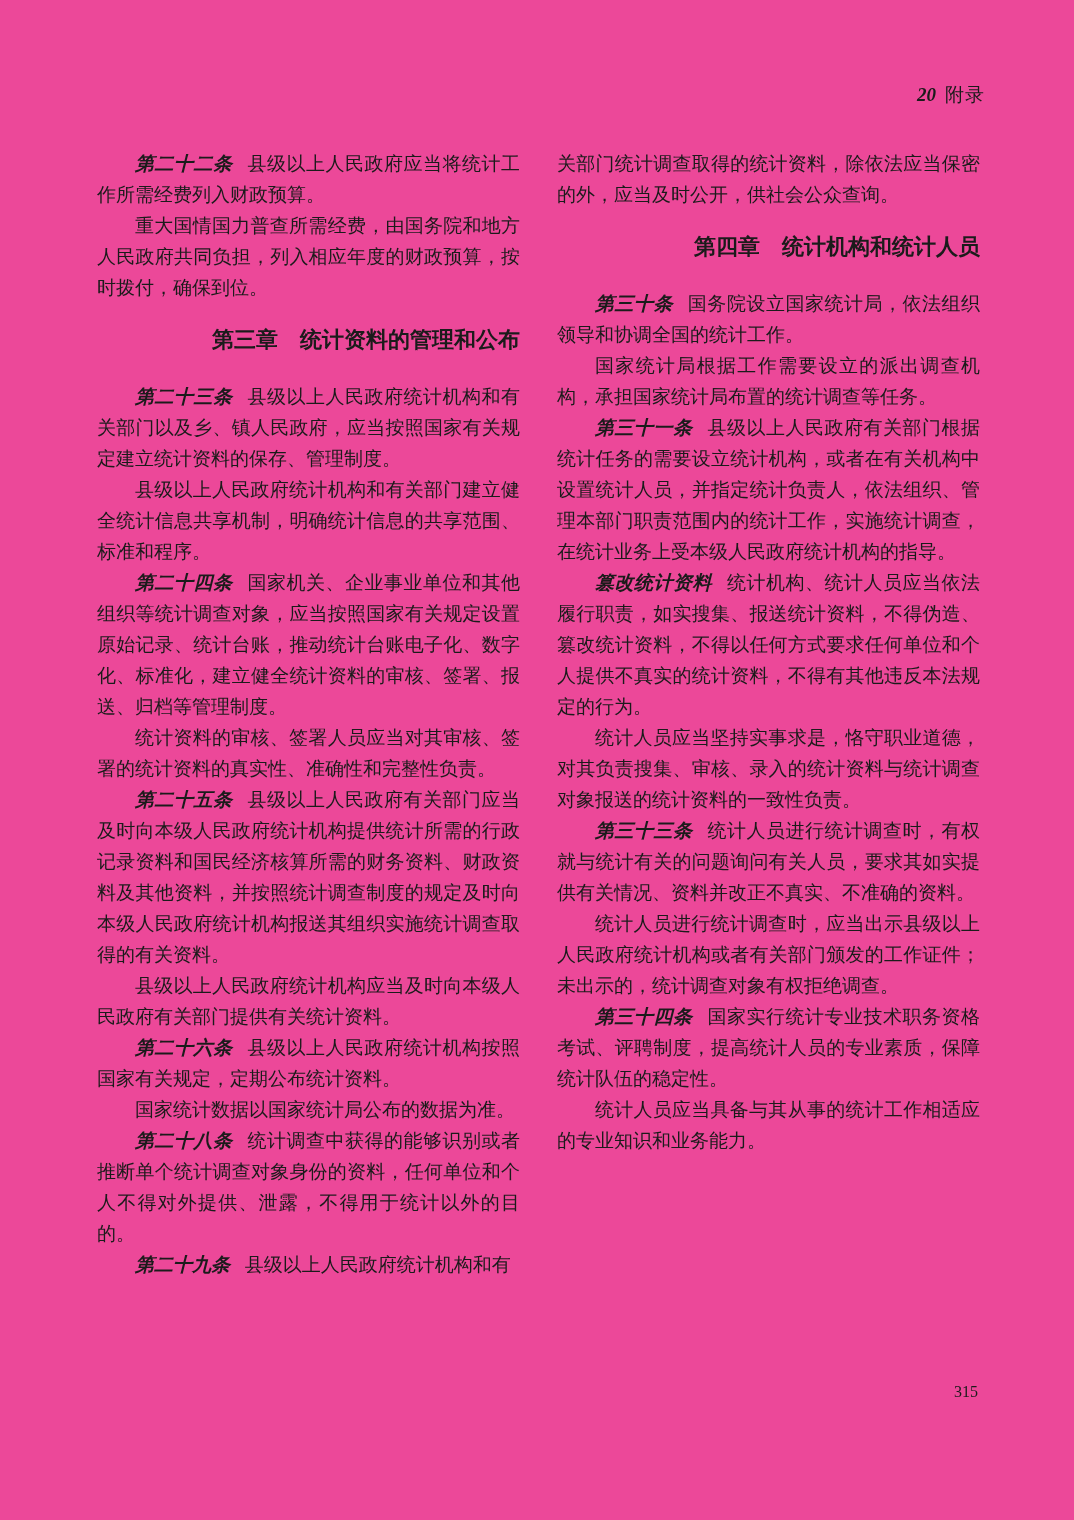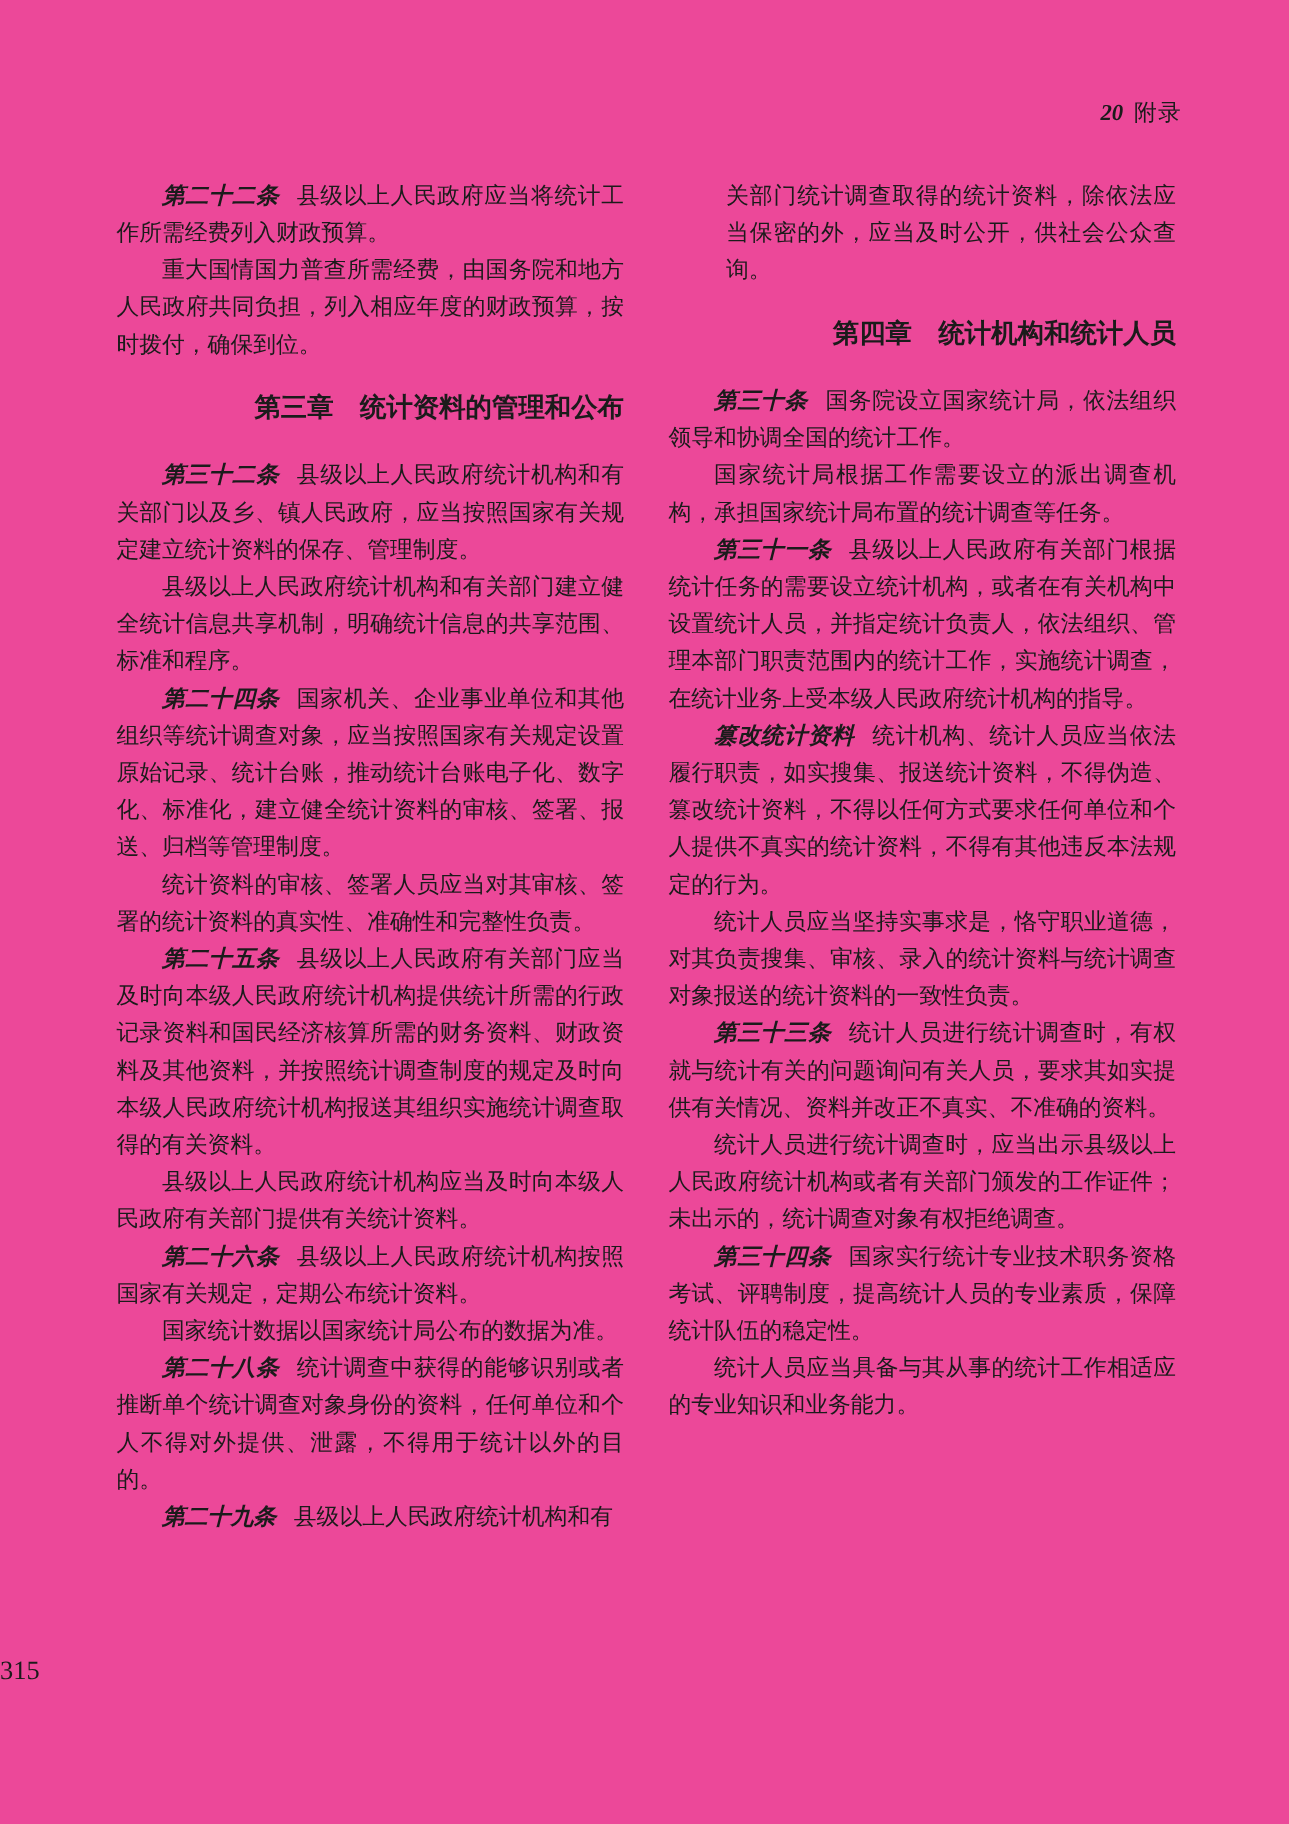--- a/index.html
+++ b/index.html
@@ -35,53 +35,54 @@
     top: 148px;
     width: 423px;
     font-size: 19px;
     line-height: 31px;
     text-align: justify;
     text-justify: inter-ideograph;
   }
   .col-left  { left: 97px; }
   .col-right { left: 557px; }
   .col p { text-indent: 2em; }
-  .col p.cont { text-indent: 0; margin-left: 48px; }
+  .col p.cont { text-indent: 0; }
   .art-num { font-weight: bold; margin-right: 0.78em; font-style: italic; }
   h2.chapter {
     font-size: 22px;
     font-weight: bold;
     text-align: right;
     text-indent: 0;
     line-height: 31px;
     margin: 21px 0 26px 0;
   }
   .page-number {
     position: absolute;
     top: 1381px;
     left: 0;
     width: 978px;
-    font-size: 22px;
+    text-align: right;
+    font-size: 16px;
     line-height: 22px;
   }
 </style>
 </head>
 <body>
 
 <div class="page">
 
   <div class="page-header">
     <span class="header-num">20</span><span>附录</span>
   </div>
 
   <div class="col col-left">
       <p class="article"><span class="art-num">第二十二条</span><span>县级以上人民政府应当将统计工作所需经费列入财政预算。</span></p>
       <p class="para"><span>重大国情国力普查所需经费，由国务院和地方人民政府共同负担，列入相应年度的财政预算，按时拨付，确保到位。</span></p>
       <h2 class="chapter">第三章　统计资料的管理和公布</h2>
-      <p class="article"><span class="art-num">第三十二条</span><span>县级以上人民政府统计机构和有关部门以及乡、镇人民政府，应当按照国家有关规定建立统计资料的保存、管理制度。</span></p>
+      <p class="article"><span class="art-num">第二十三条</span><span>县级以上人民政府统计机构和有关部门以及乡、镇人民政府，应当按照国家有关规定建立统计资料的保存、管理制度。</span></p>
       <p class="para"><span>县级以上人民政府统计机构和有关部门建立健全统计信息共享机制，明确统计信息的共享范围、标准和程序。</span></p>
       <p class="article"><span class="art-num">第二十四条</span><span>国家机关、企业事业单位和其他组织等统计调查对象，应当按照国家有关规定设置原始记录、统计台账，推动统计台账电子化、数字化、标准化，建立健全统计资料的审核、签署、报送、归档等管理制度。</span></p>
       <p class="para"><span>统计资料的审核、签署人员应当对其审核、签署的统计资料的真实性、准确性和完整性负责。</span></p>
       <p class="article"><span class="art-num">第二十五条</span><span>县级以上人民政府有关部门应当及时向本级人民政府统计机构提供统计所需的行政记录资料和国民经济核算所需的财务资料、财政资料及其他资料，并按照统计调查制度的规定及时向本级人民政府统计机构报送其组织实施统计调查取得的有关资料。</span></p>
       <p class="para"><span>县级以上人民政府统计机构应当及时向本级人民政府有关部门提供有关统计资料。</span></p>
       <p class="article"><span class="art-num">第二十六条</span><span>县级以上人民政府统计机构按照国家有关规定，定期公布统计资料。</span></p>
       <p class="para"><span>国家统计数据以国家统计局公布的数据为准。</span></p>
       <p class="article"><span class="art-num">第二十八条</span><span>统计调查中获得的能够识别或者推断单个统计调查对象身份的资料，任何单位和个人不得对外提供、泄露，不得用于统计以外的目的。</span></p>
       <p class="article"><span class="art-num">第二十九条</span><span>县级以上人民政府统计机构和有</span></p>
     </div>

